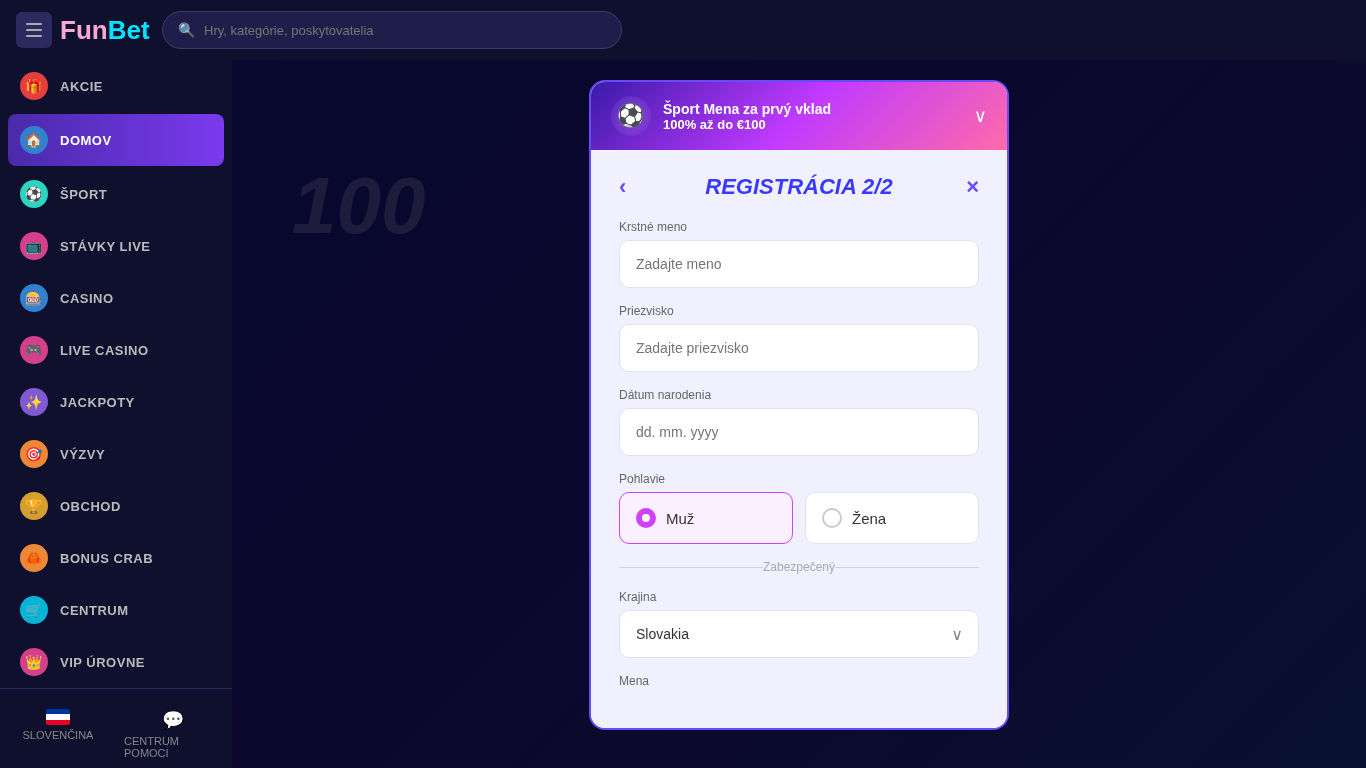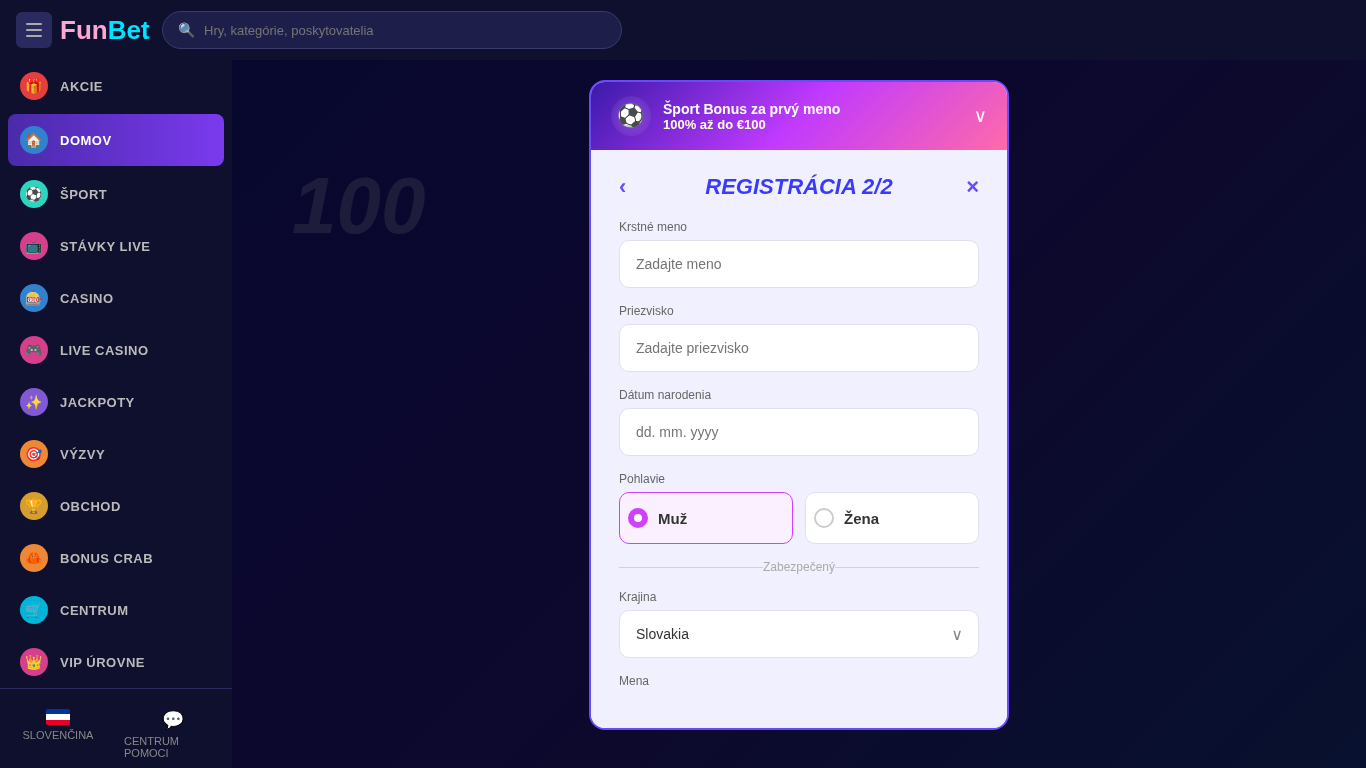--- a/index.html
+++ b/index.html
@@ -310,24 +310,24 @@
     }
     .gender-option {
       flex: 1;
       height: 52px;
       border-radius: 10px;
       border: 1px solid #e0e0f0;
       background: white;
       display: flex;
       align-items: center;
       gap: 10px;
-      padding: 0 8px;
+      padding: 0 16px;
       cursor: pointer;
       font-size: 15px;
-      font-weight: 700;
+      font-weight: 400;
       color: #333;
     }
     .gender-option.selected {
       border-color: #d040ff;
       background: #faf0ff;
     }
     .radio-dot {
       width: 20px; height: 20px;
       border-radius: 50%;
       border: 2px solid #ccc;
@@ -499,21 +499,21 @@
     </div>
 
     <div class="overlay"></div>
 
     <div class="modal-wrapper">
       <div class="modal">
 
         <div class="bonus-banner">
           <div class="bonus-icon">⚽</div>
           <div class="bonus-text">
-            <div class="bonus-title">Šport Bonus za prvý meno</div>
+            <div class="bonus-title">Šport Mena za prvý vklad</div>
             <div class="bonus-subtitle">100% až do €100</div>
           </div>
           <span class="bonus-chevron">∨</span>
         </div>
 
         <div class="modal-body">
 
           <div class="modal-header">
             <button class="modal-back">‹</button>
             <h2 class="modal-title">REGISTRÁCIA 2/2</h2>

